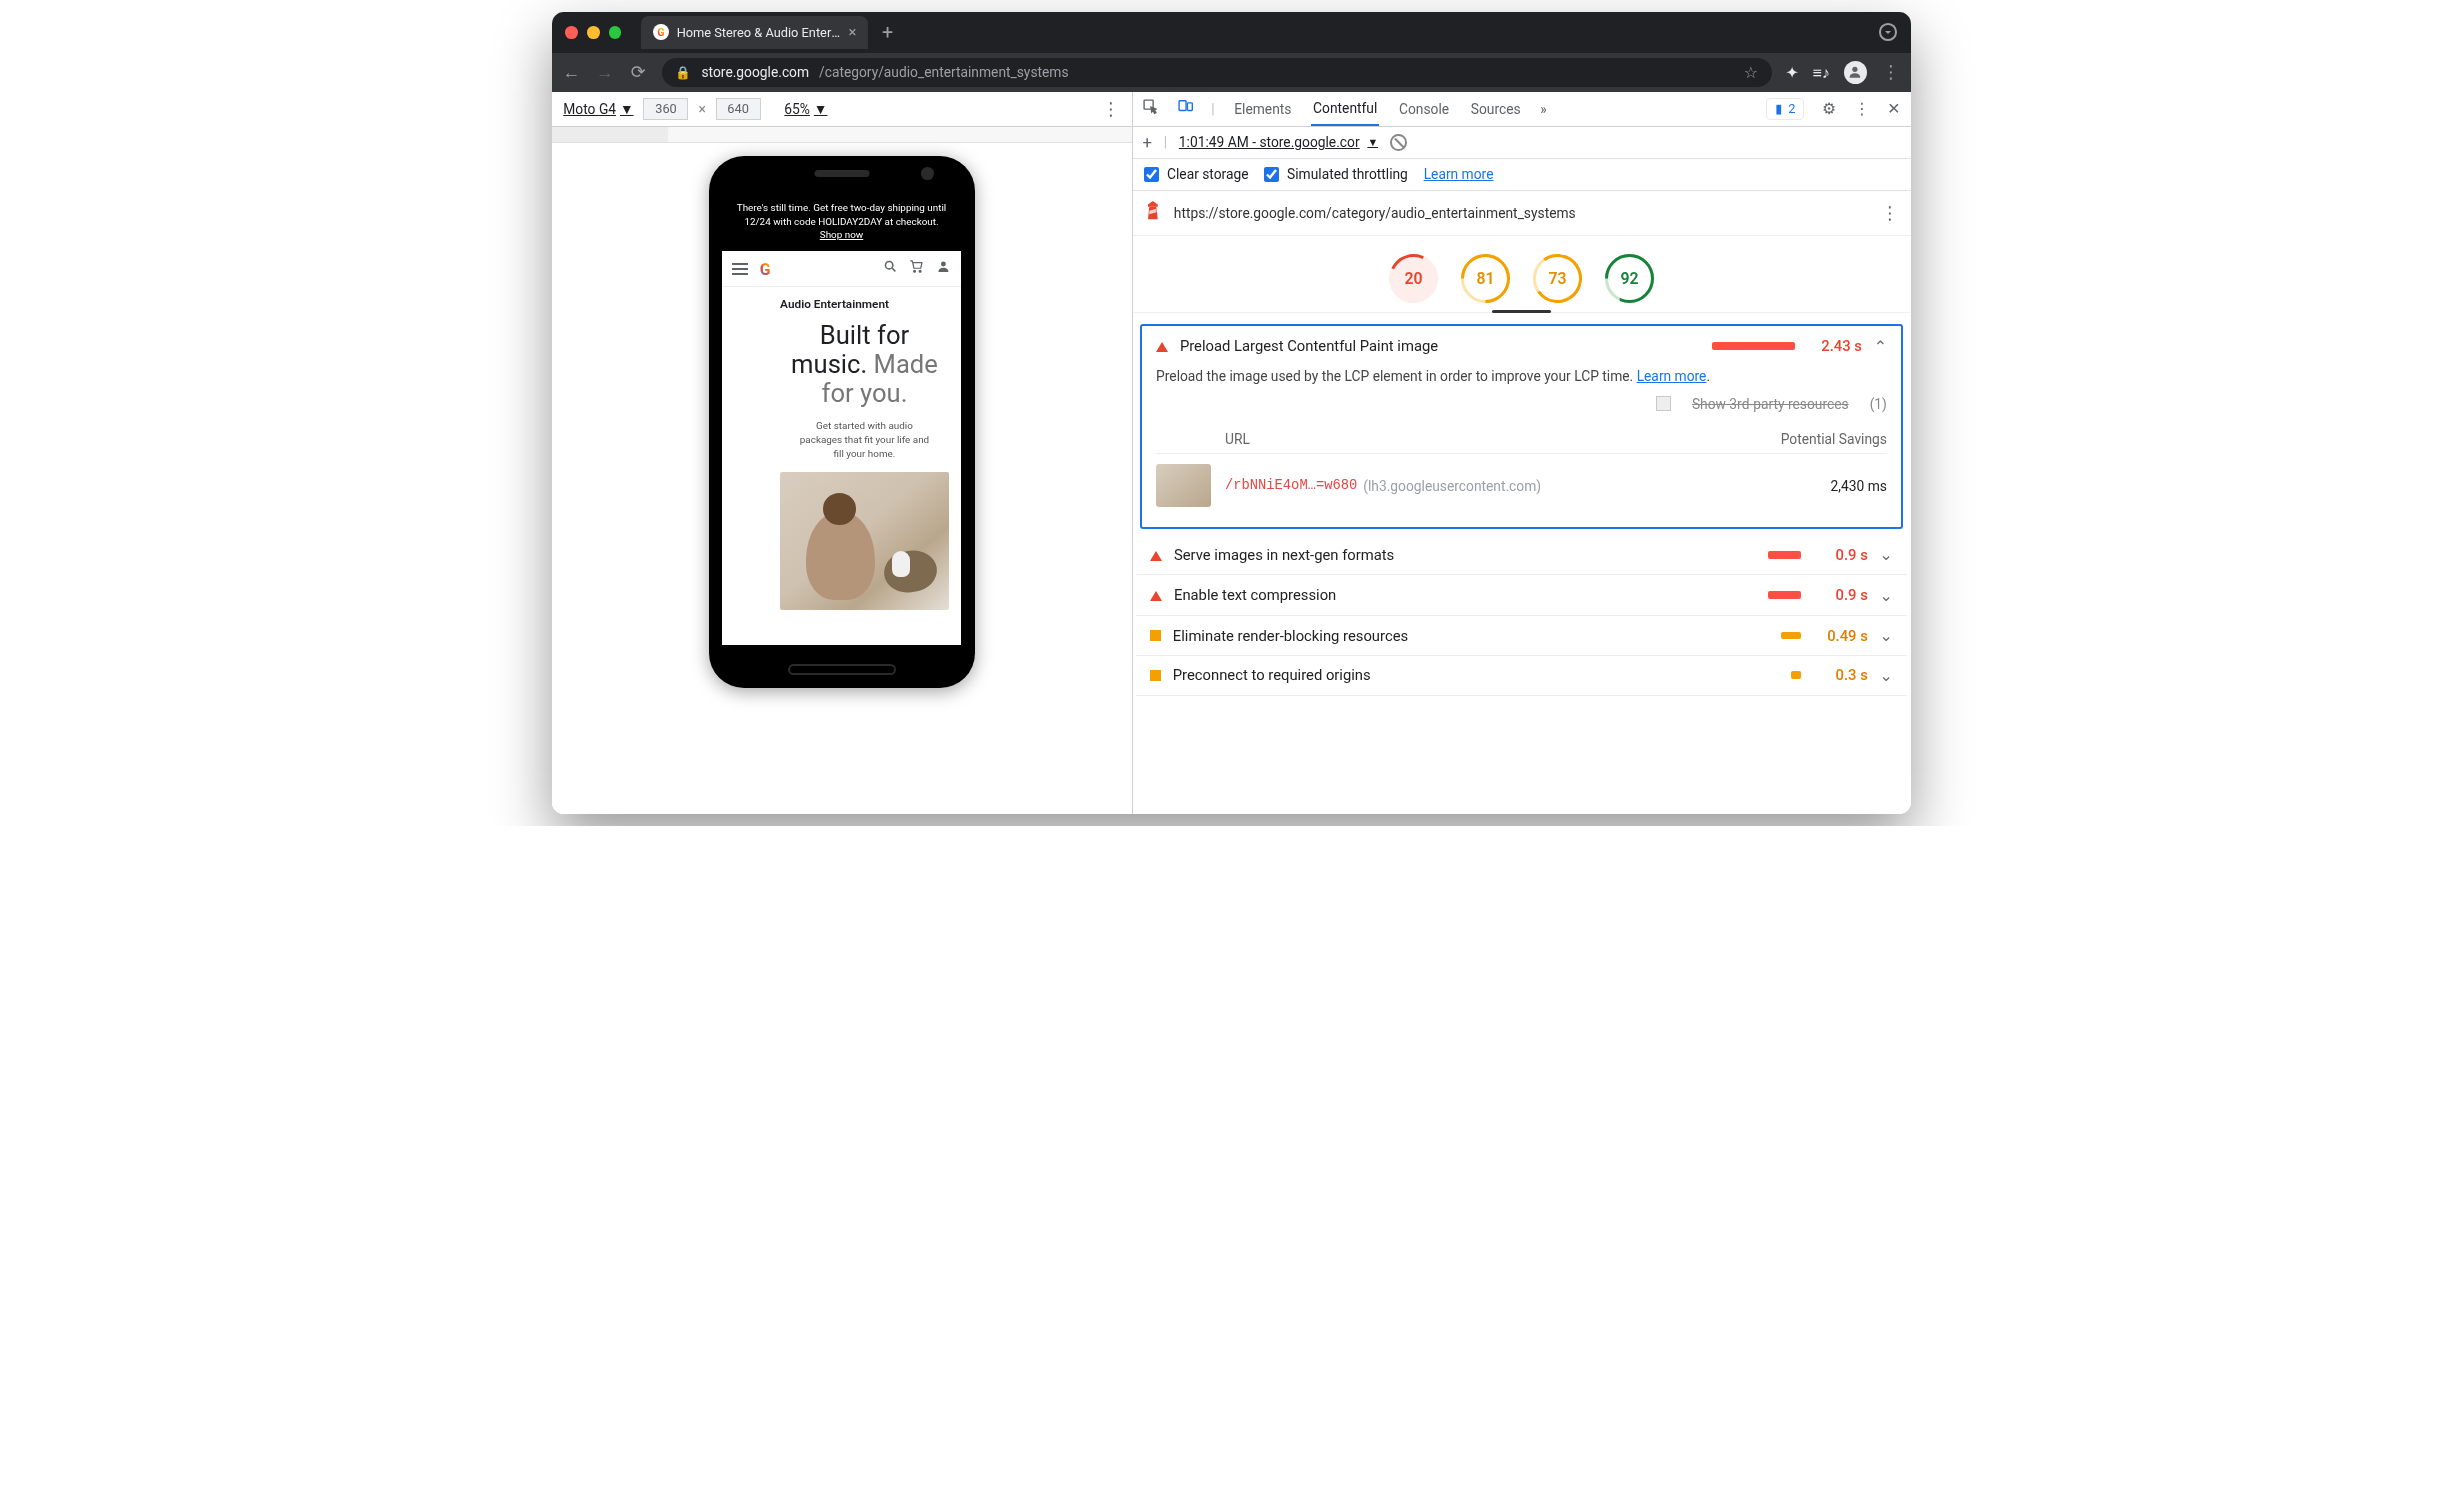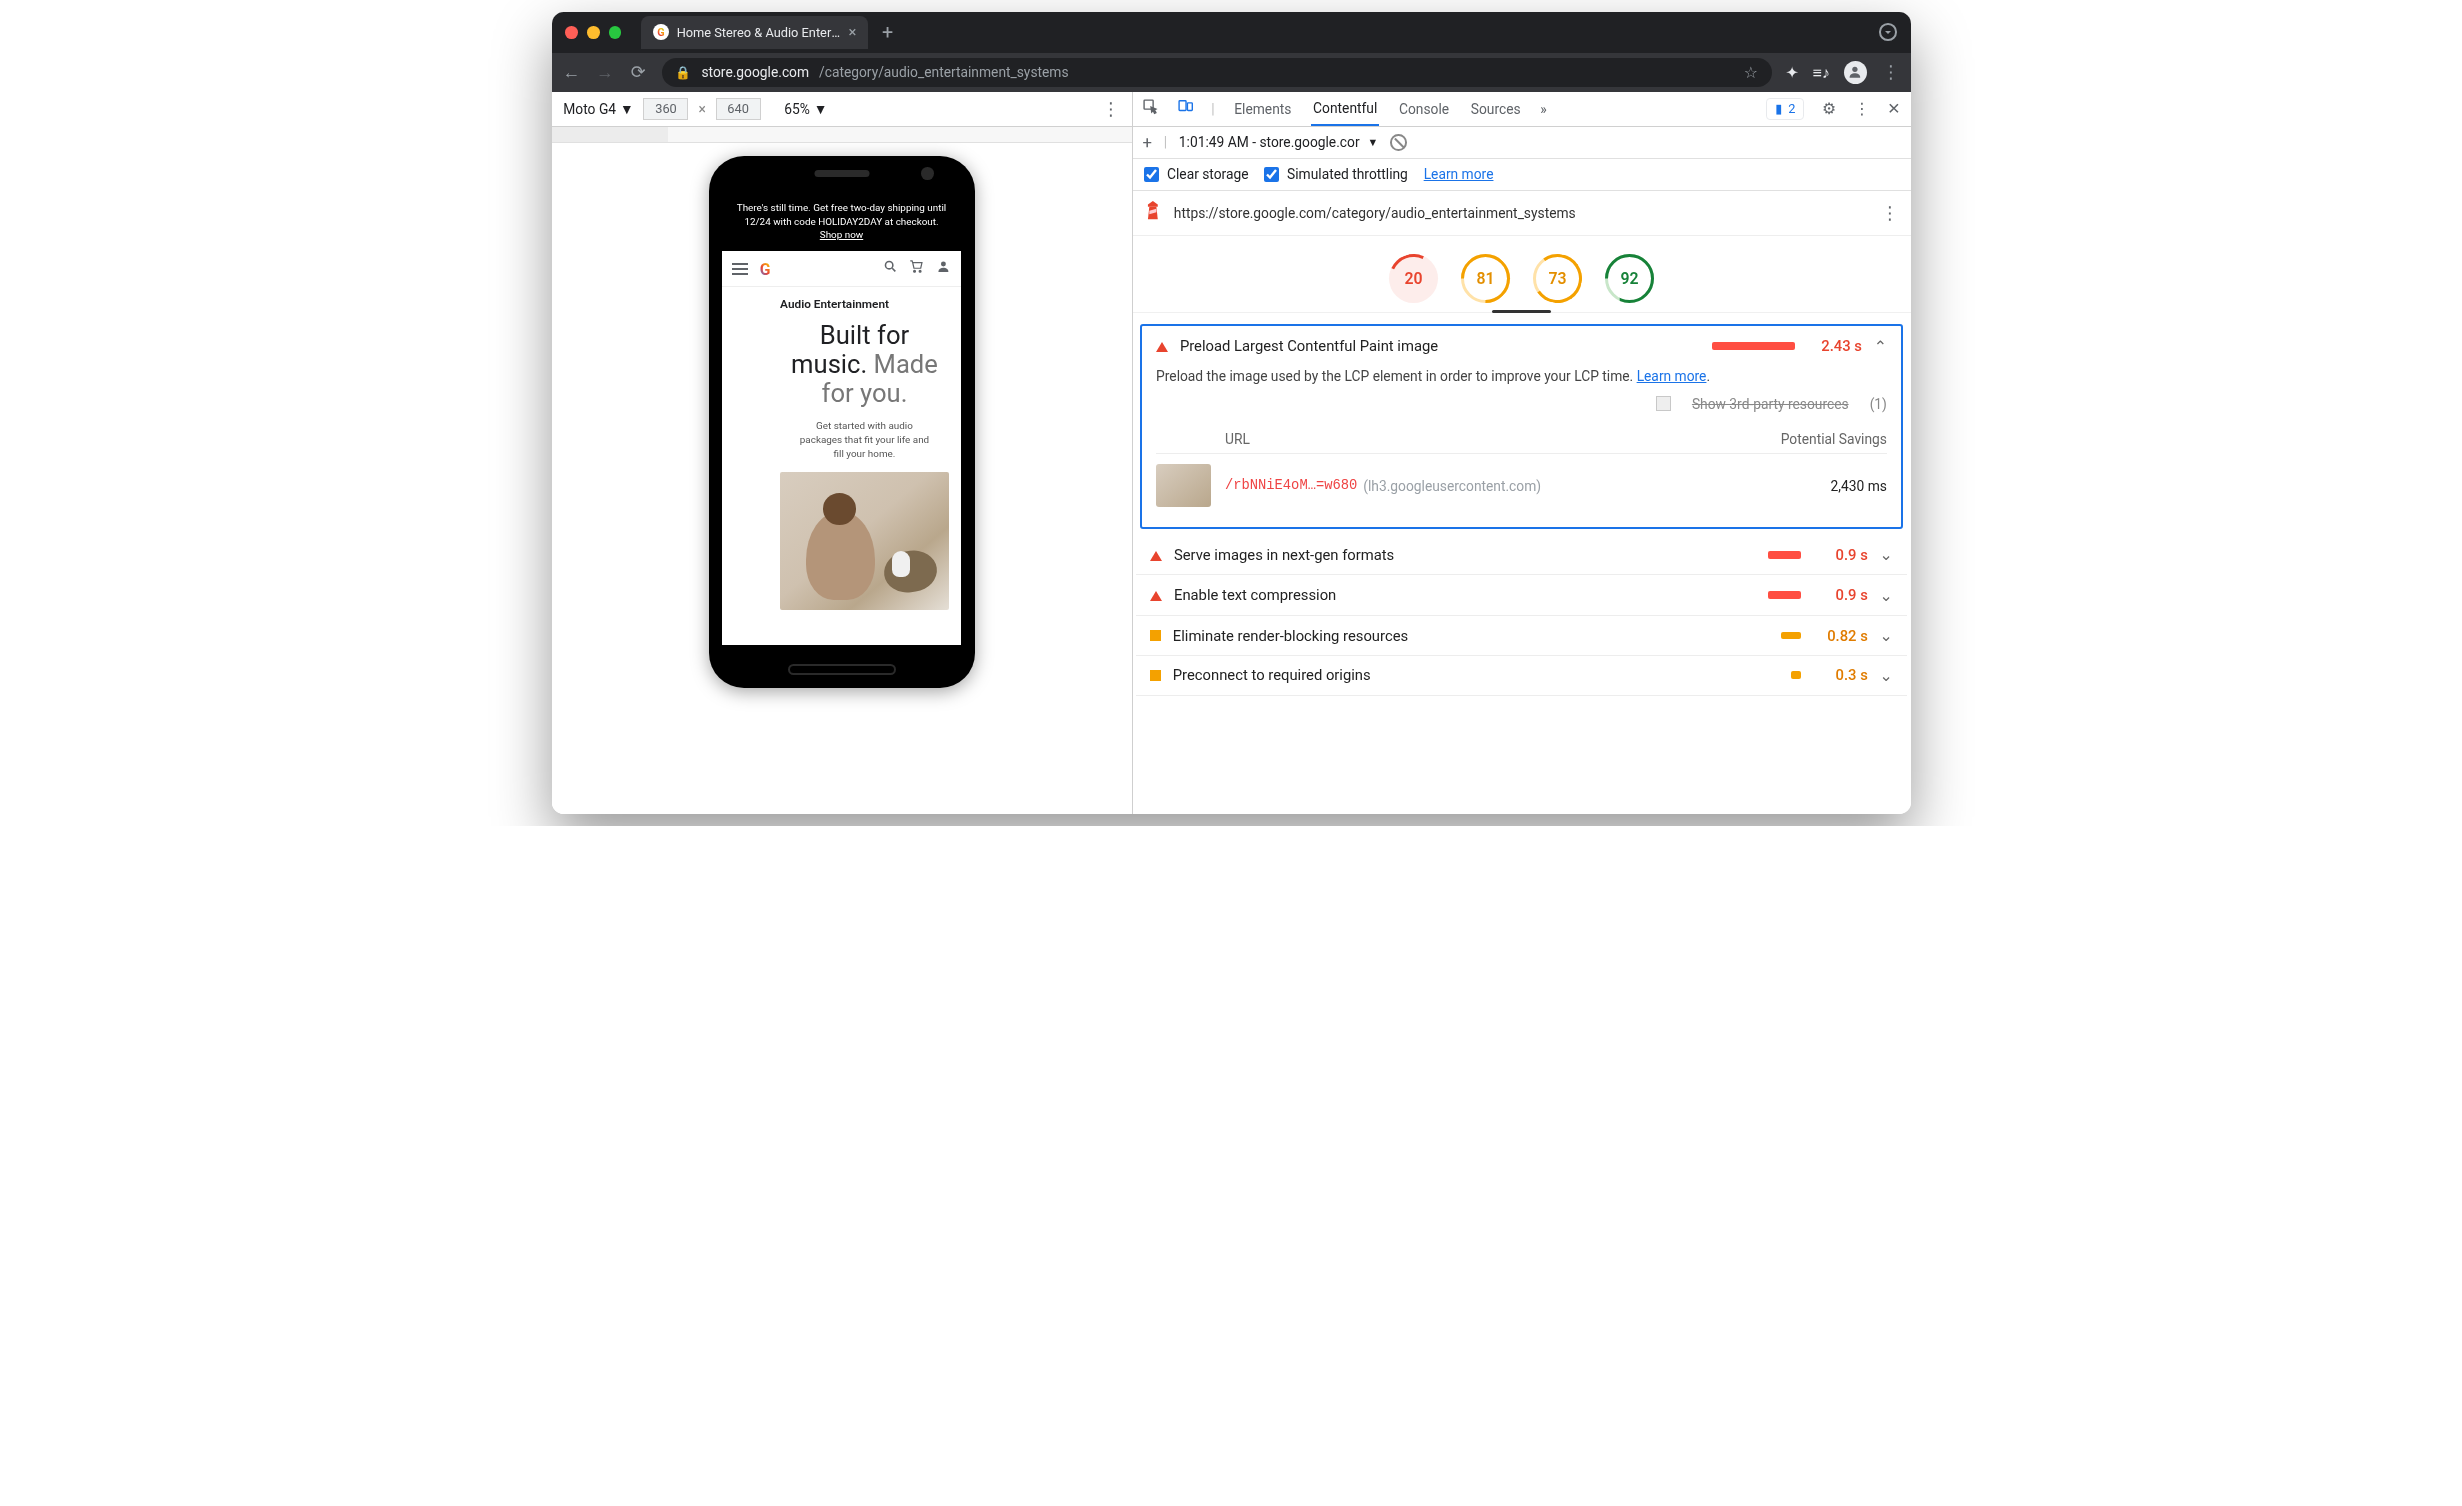--- a/index.html
+++ b/index.html
@@ -36,21 +36,21 @@
   .ext-ico { color:#e8eaed; font-size:15.8px; }
   .avatar { width:23.6px;height:23.6px;border-radius:50%;background:#e8eaed;display:flex;align-items:center;justify-content:center;color:#5f6368;}
 
   
   .split { flex:1; display:flex; min-height:0; }
   .left { flex: 0 0 581px; border-right:1px solid #cfcfcf; background:#fff; display:flex; flex-direction:column; }
   .right { flex:1; background:#fff; display:flex; flex-direction:column; min-width:0;}
 
   
   .dev-toolbar { height:35px; border-bottom:1px solid #d0d0d0; display:flex; align-items:center; padding:0 11.8px; gap:9.9px; font-size:13.8px; color:#202124;}
-  .dev-sel{display:flex;align-items:center;gap:3.9px;}
+  .dev-sel{display:flex;align-items:center;gap:3.9px;text-decoration:underline;}
   .dim-input{width:45px;height:21.7px;border:1px solid #d0d0d0;background:#f1f3f4;text-align:center;font-size:12.8px;color:#5f6368;}
   .dev-more{margin-left:auto;font-size:17.7px;color:#5f6368;}
   .ruler{height:15.8px;background:linear-gradient(90deg,#ececec 0 20%,#f7f7f7 20% 100%);border-bottom:1px solid #e0e0e0;}
 
   .stage{flex:1;display:flex;justify-content:center;padding:13.8px 0;overflow:hidden;background:#fff;}
   .phone{width:266px;height:532px;background:#000;border-radius:35px;position:relative;padding:35px 13.8px 43px;box-shadow:0 3.9px 17.7px rgba(0,0,0,.35);}
   .speaker{position:absolute;top:13.8px;left:50%;transform:translateX(-50%);width:55px;height:6.9px;border-radius:3.9px;background:#2a2a2a;}
   .cam{position:absolute;top:10.8px;right:41px;width:12.8px;height:12.8px;border-radius:50%;background:#2a2a2a;}
   .homebar{position:absolute;bottom:13.8px;left:50%;transform:translateX(-50%);width:108px;height:10.8px;border-radius:7.9px;border:2px solid #2a2a2a;}
   .screen{width:100%;height:100%;background:#fff;overflow:hidden;font-size:10.8px;}
@@ -371,21 +371,21 @@
                 <div class="bar" style="width:33px"></div>
                 <div class="time">0.9 s</div>
                 <span class="chev">⌄</span>
               </div>
             </div>
             <div class="audit">
               <div class="audit-row">
                 <div class="sq"></div>
                 <div class="audit-title">Eliminate render-blocking resources</div>
                 <div class="bar org" style="width:19.7px"></div>
-                <div class="time org">0.82 s</div>
+                <div class="time org">0.49 s</div>
                 <span class="chev">⌄</span>
               </div>
             </div>
             <div class="audit">
               <div class="audit-row">
                 <div class="sq"></div>
                 <div class="audit-title">Preconnect to required origins</div>
                 <div class="bar org" style="width:9.9px"></div>
                 <div class="time org">0.3 s</div>
                 <span class="chev">⌄</span>

